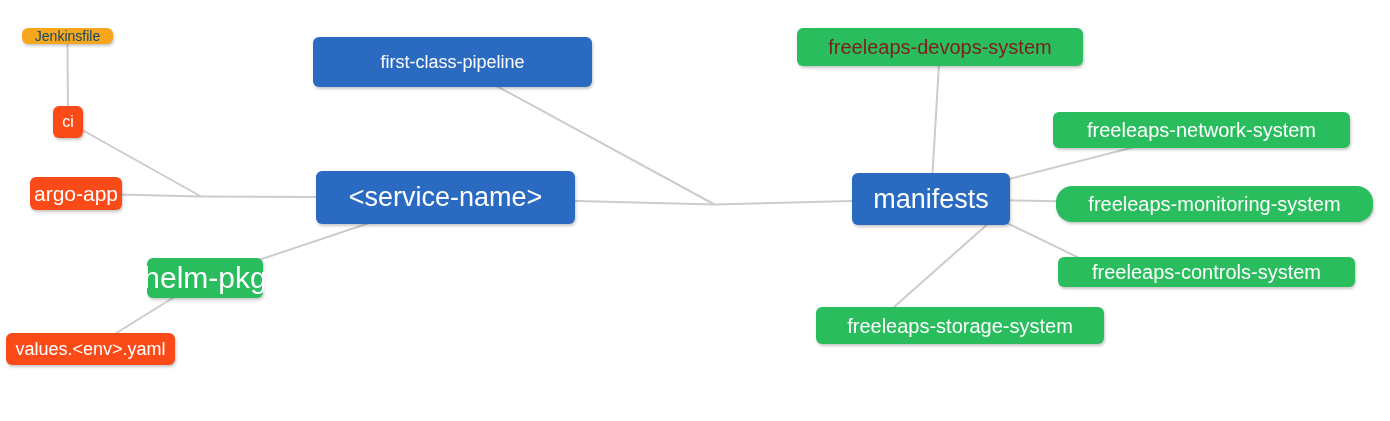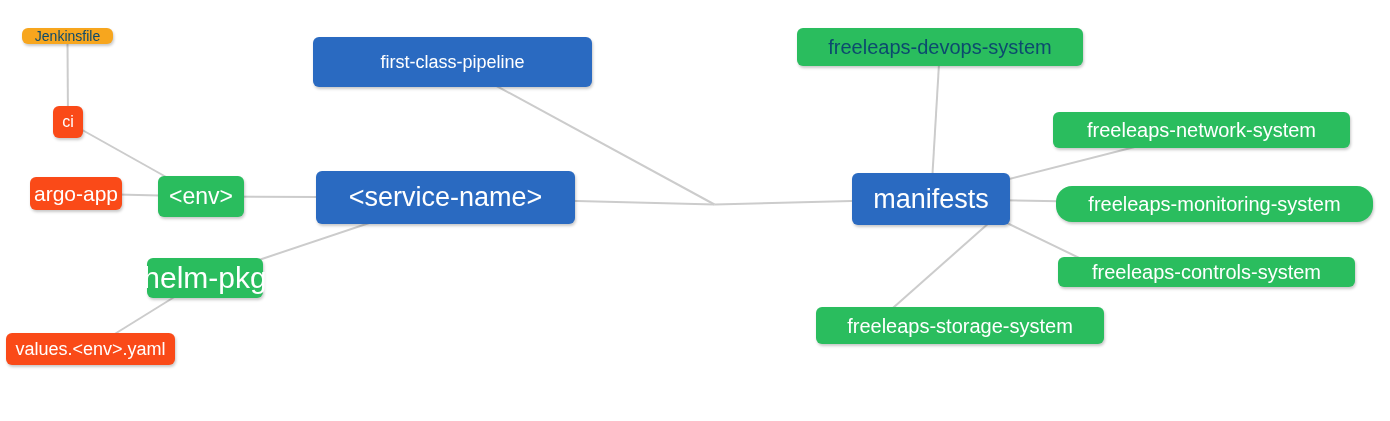--- a/index.html
+++ b/index.html
@@ -60,39 +60,36 @@
 
 <div class="node" style="left: 22px; top: 28px; width: 91px; height: 16px; background: rgb(247, 166, 30); font-size: 14px; color: #0c4a6e;">
       <span>Jenkinsfile</span>
     </div>
     <div class="node" style="left: 53px; top: 106px; width: 30px; height: 32px; background: rgb(250, 74, 24); font-size: 16px; color: rgb(255, 255, 255);">
       <span>ci</span>
     </div>
     <div class="node" style="left: 30px; top: 177px; width: 92px; height: 33px; background: rgb(250, 74, 24); font-size: 21px; color: rgb(255, 255, 255);">
       <span>argo-app</span>
     </div>
-    <div class="node" style="left: 158px; top: 176px; width: 86px; height: 41px; background: rgb(42, 189, 94); font-size: 23px; color: rgb(255, 255, 255);">
-      <span>&lt;env&gt;</span>
-    </div>
     <div class="node" style="left: 147px; top: 258px; width: 116px; height: 40px; background: rgb(42, 189, 94); font-size: 30px; color: rgb(255, 255, 255);">
       <span>helm-pkg</span>
     </div>
     <div class="node" style="left: 6px; top: 333px; width: 169px; height: 32px; background: rgb(250, 74, 24); font-size: 18px; color: rgb(255, 255, 255); text-align: center;">
       <span>values.&lt;env&gt;.yaml</span>
     </div>
     <div class="node" style="left: 313px; top: 37px; width: 279px; height: 50px; background: rgb(42, 106, 193); font-size: 18px; color: rgb(255, 255, 255);">
       <span>first-class-pipeline</span>
     </div>
     <div class="node" style="left: 316px; top: 171px; width: 259px; height: 53px; background: rgb(42, 106, 193); font-size: 27px; color: rgb(255, 255, 255);">
       <span>&lt;service-name&gt;</span>
     </div>
     <div class="node" style="left: 852px; top: 173px; width: 158px; height: 52px; background: rgb(42, 106, 193); font-size: 27px; color: rgb(255, 255, 255);">
       <span>manifests</span>
     </div>
-    <div class="node" style="left: 797px; top: 28px; width: 286px; height: 38px; background: rgb(42, 189, 94); font-size: 20px; color: #0c4a6e;">
+    <div class="node" style="left: 797px; top: 28px; width: 286px; height: 38px; background: rgb(42, 189, 94); font-size: 20px; color: #7f1d1d;">
       <span>freeleaps-devops-system</span>
     </div>
     <div class="node" style="left: 1053px; top: 112px; width: 297px; height: 36px; background: rgb(42, 189, 94); font-size: 20px; color: rgb(255, 255, 255);">
       <span>freeleaps-network-system</span>
     </div>
     <div class="node" style="left: 1056px; top: 186px; width: 317px; height: 36px; background: rgb(42, 189, 94); font-size: 20px; color: rgb(255, 255, 255); border-radius: 16px;">
       <span>freeleaps-monitoring-system</span>
     </div>
     <div class="node" style="left: 1058px; top: 257px; width: 297px; height: 30px; background: rgb(42, 189, 94); font-size: 20px; color: rgb(255, 255, 255);">
       <span>freeleaps-controls-system</span>

